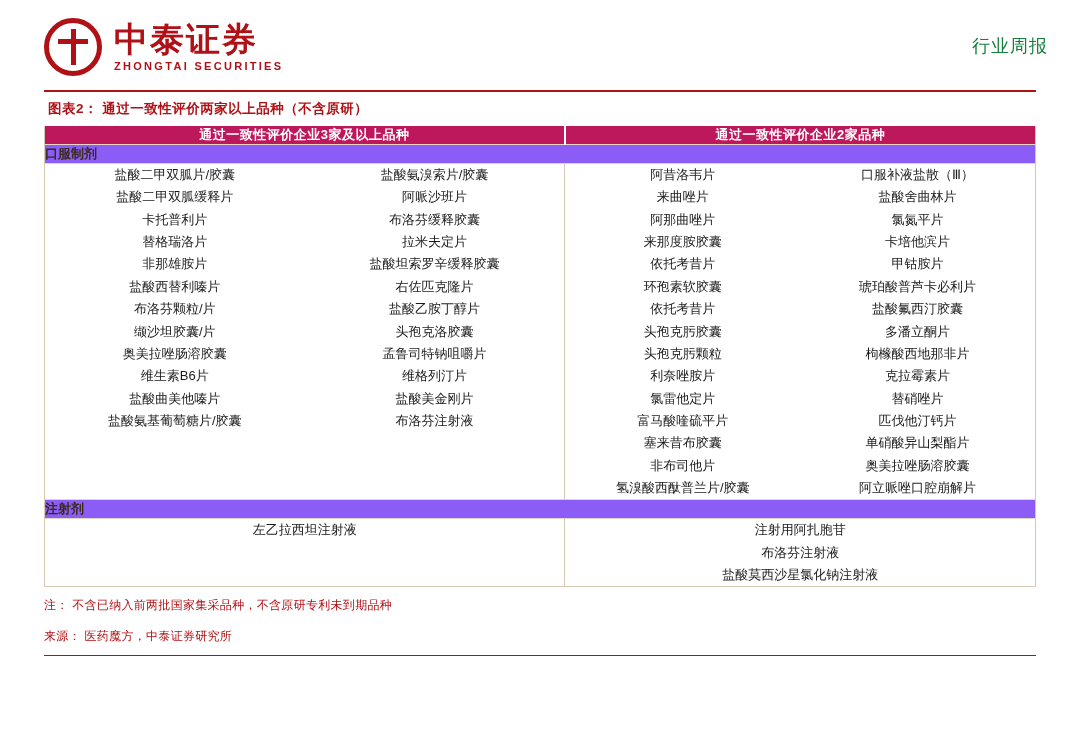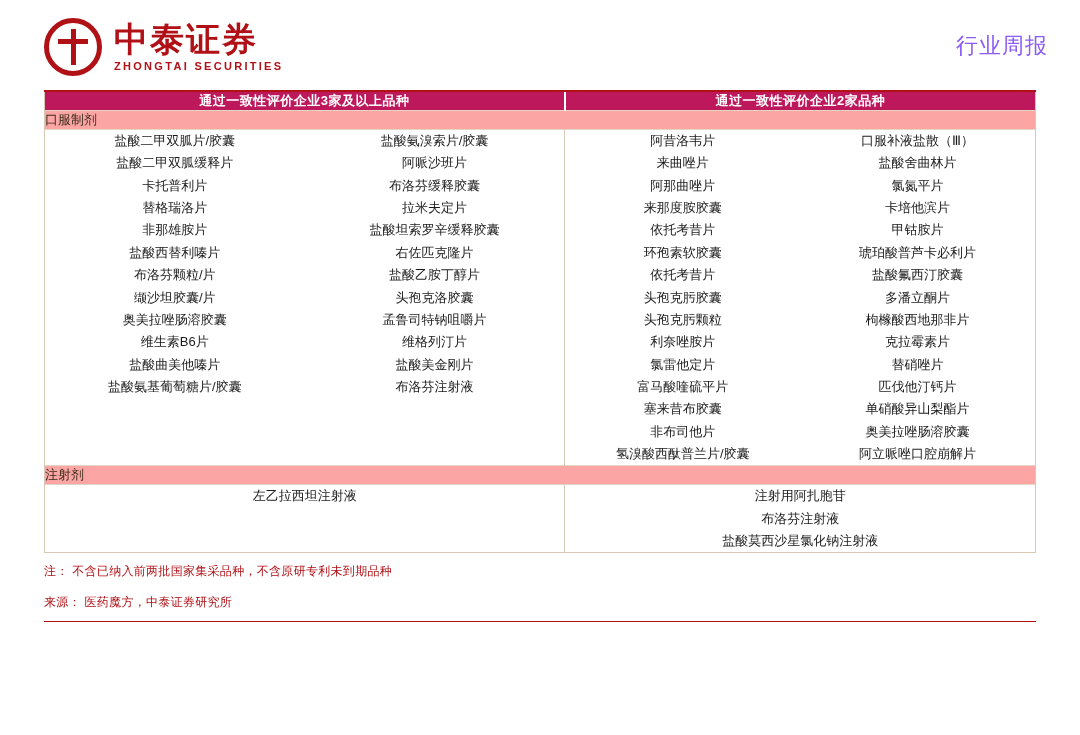--- a/index.html
+++ b/index.html
@@ -77,22 +77,22 @@
     line-height: 1.05;
   }
   .brand-en {
     font-size: 11px;
     font-weight: bold;
     color: #b01116;
     letter-spacing: 2.3px;
     margin-top: 3px;
   }
   .header-right {
-    font-size: 22px;
-    color: #8b5cf6;
+    font-size: 18px;
+    color: #15803d;
     font-weight: normal;
     letter-spacing: 1px;
     padding-bottom: 2px;
   }
 
   
   .rule-top {
     margin: 12px 44px 0 44px;
     border-top: 2px solid #b01116;
   }
@@ -133,23 +133,23 @@
     text-align: center;
     font-size: 13px;
     font-weight: bold;
     padding: 9px 4px;
     letter-spacing: 0.5px;
     border-right: 2px solid #ffffff;
   }
   .hdr-cell.last { border-right: none; margin-top: 42px; }
 
   .section-row td {
-    background: #fca5a5;
+    background: #8b5cf6;
     font-size: 13px;
-    font-weight: normal;
+    font-weight: bold;
     color: #3a2a18;
     padding: 6px 10px;
     border-bottom: 1px solid #e4d6c2;
     border-top: 1px solid #e4d6c2;
   }
 
   .body-cell {
     border-right: 1px solid #d8c9b5;
     padding: 8px 0 10px 0;
   }
@@ -205,20 +205,21 @@
       <div class="brand-text">
         <div class="brand-cn">中泰证券</div>
         <div class="brand-en">ZHONGTAI SECURITIES</div>
       </div>
     </div>
     <div class="header-right">行业周报</div>
   </div>
 
   <div class="rule-top"></div>
 
+  <div class="fig-title">图表2： 通过一致性评价两家以上品种（不含原研）</div>
 
   <div class="table-wrap">
     <table class="main">
       <colgroup>
         <col style="width:52.5%">
         <col style="width:47.5%">
       </colgroup>
       <tbody>
         <tr>
           <td class="hdr-cell">通过一致性评价企业3家及以上品种</td>

